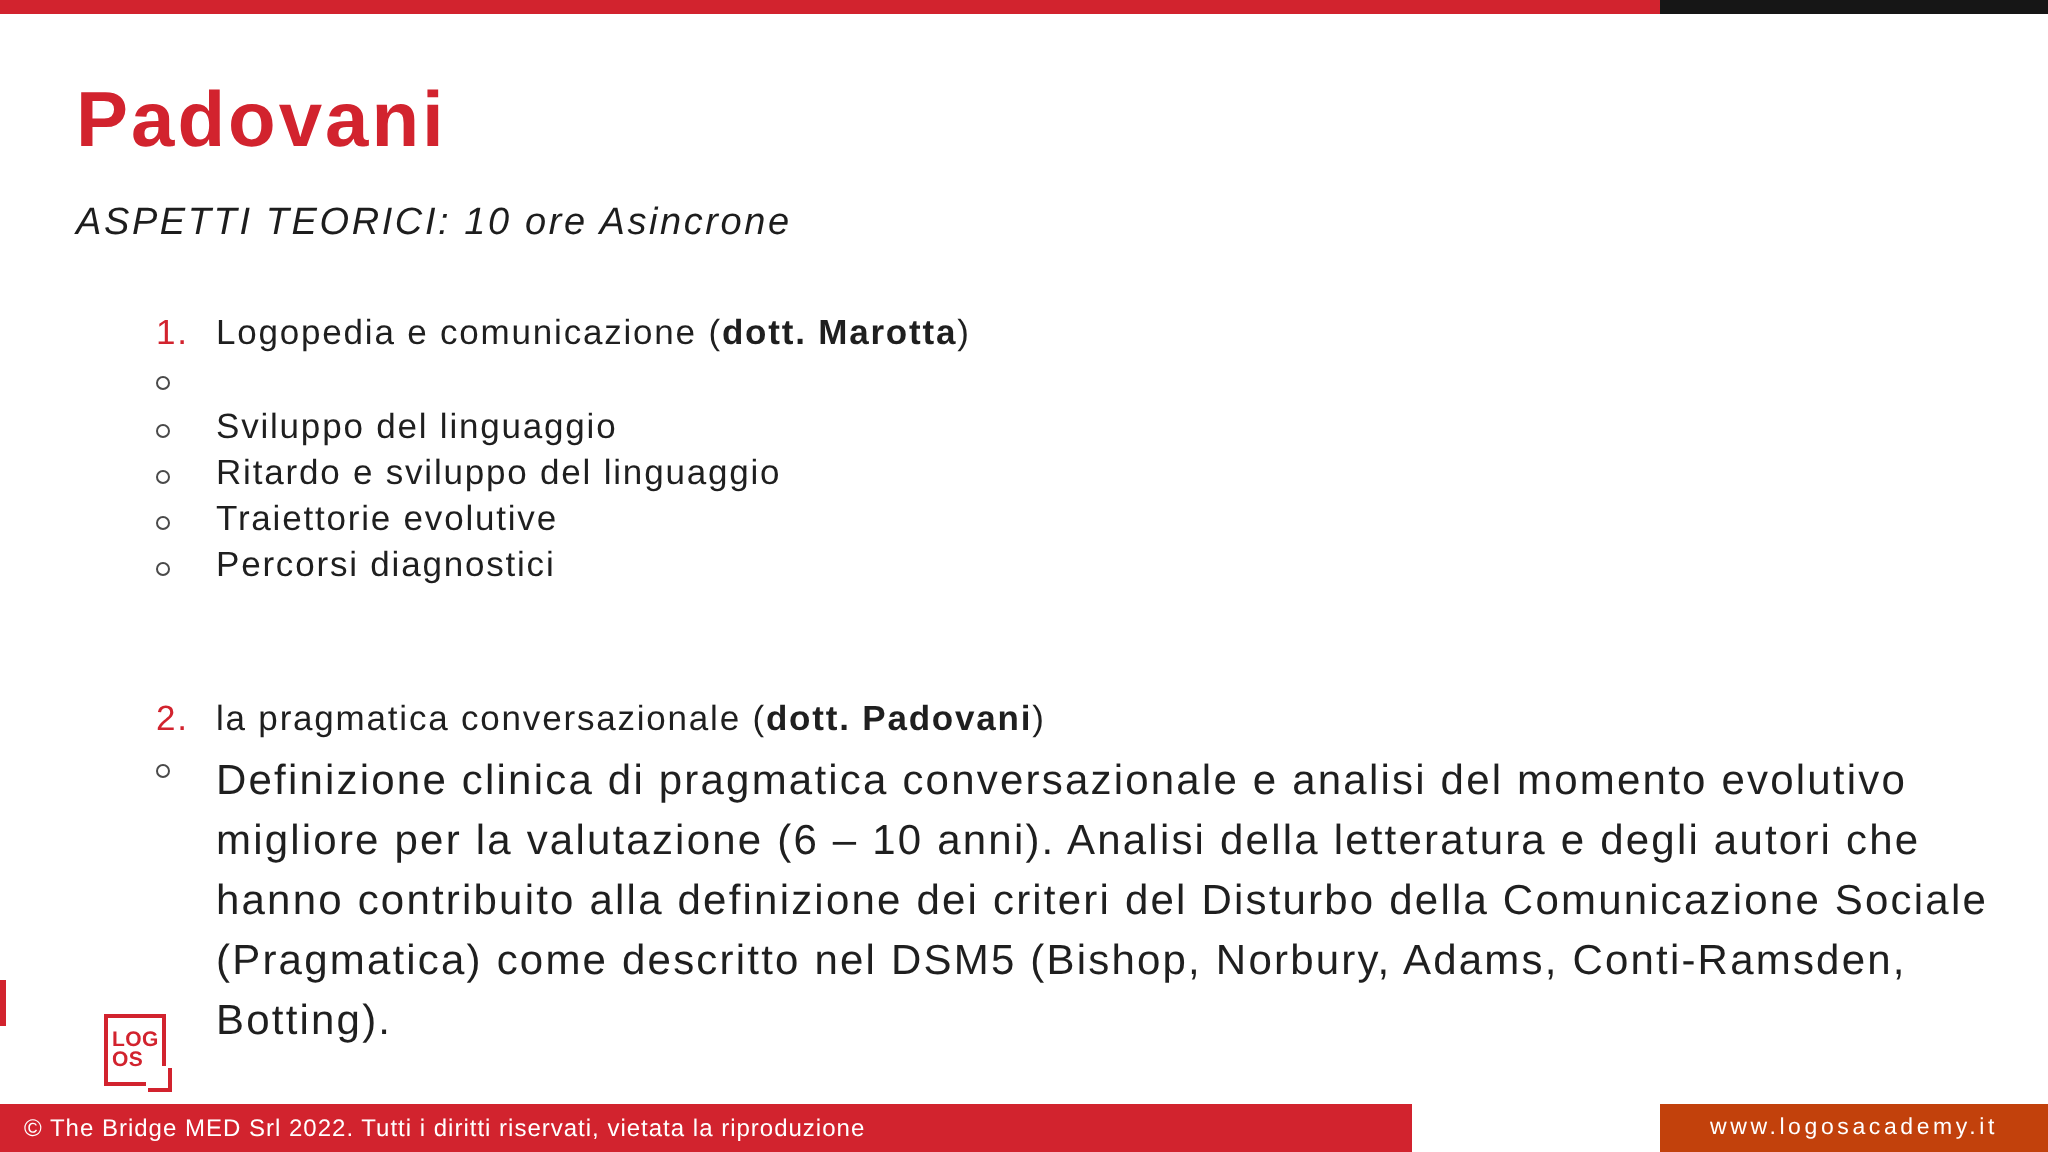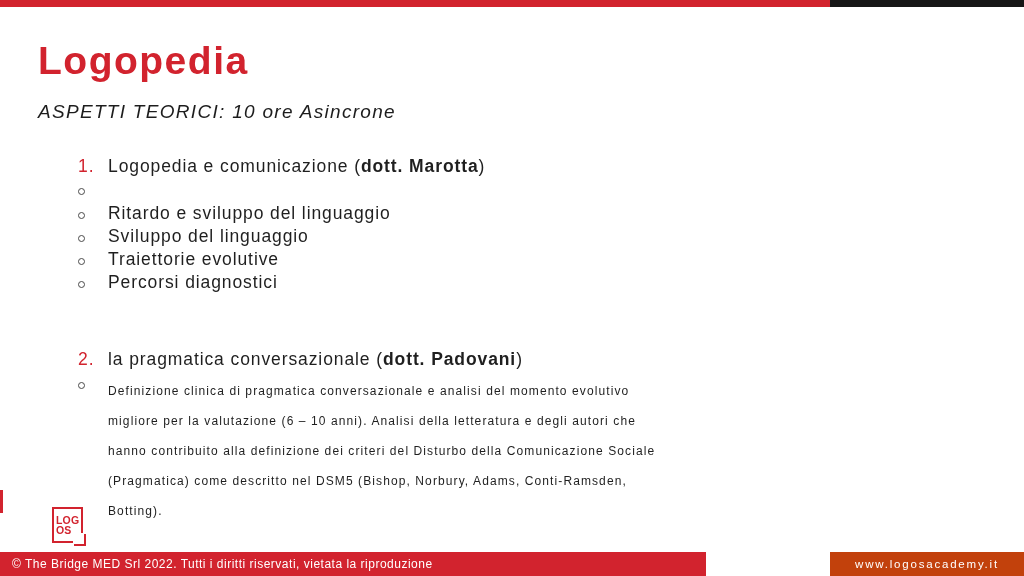--- a/index.html
+++ b/index.html
@@ -38,21 +38,21 @@
   .list-2 .row.head { line-height: 24px; }
   .marker { flex: 0 0 30px; }
   .num { color: #d2232e; }
   .circle {
     display: inline-block; width: 7px; height: 7px;
     border: 1.4px solid #4a4a4a; border-radius: 50%;
     margin-top: 7px; background: transparent;
   }
   .row b { font-weight: 800; }
 
-  .para { margin-top: 5px; line-height: 30px; font-size: 12px; letter-spacing: 1.1px; }
+  .para { margin-top: 5px; line-height: 30px; font-size: 21px; letter-spacing: 1.1px; }
   .para .pline { white-space: nowrap; }
   .para-row .circle { margin-top: 11px; }
 
   
   .left-tick { position: absolute; left: 0; top: 490px; width: 2.5px; height: 23px; background: #d2232e; }
 
   
   .logo { position: absolute; left: 14px; top: 507px; width: 34px; height: 40px; }
   .logo-box {
     position: relative; width: 31px; height: 36px;
@@ -78,38 +78,38 @@
   .footer-black span { color: #ffffff; font-size: 11.5px; letter-spacing: 1.8px; }
 </style>
 </head>
 <body>
 
 <div class="slide">
 
   <div class="topbar-red"></div>
   <div class="topbar-black"></div>
 
-  <h1 class="title">Logopedia</h1>
+  <h1 class="title">Padovani</h1>
   <div class="subtitle">ASPETTI TEORICI: 10 ore Asincrone</div>
 
   <div class="list list-1">
     <div class="row head">
       <span class="marker num">1.</span>
       <span class="text"><span>Logopedia e comunicazione (</span><b>dott. Marotta</b><span>)</span></span>
     </div>
     <div class="row">
       <span class="marker"><span class="circle"></span></span>
     </div>
     <div class="row">
       <span class="marker"><span class="circle"></span></span>
-      <span class="text">Ritardo e sviluppo del linguaggio</span>
+      <span class="text">Sviluppo del linguaggio</span>
     </div>
     <div class="row">
       <span class="marker"><span class="circle"></span></span>
-      <span class="text">Sviluppo del linguaggio</span>
+      <span class="text">Ritardo e sviluppo del linguaggio</span>
     </div>
     <div class="row">
       <span class="marker"><span class="circle"></span></span>
       <span class="text">Traiettorie evolutive</span>
     </div>
     <div class="row">
       <span class="marker"><span class="circle"></span></span>
       <span class="text">Percorsi diagnostici</span>
     </div>
   </div>

